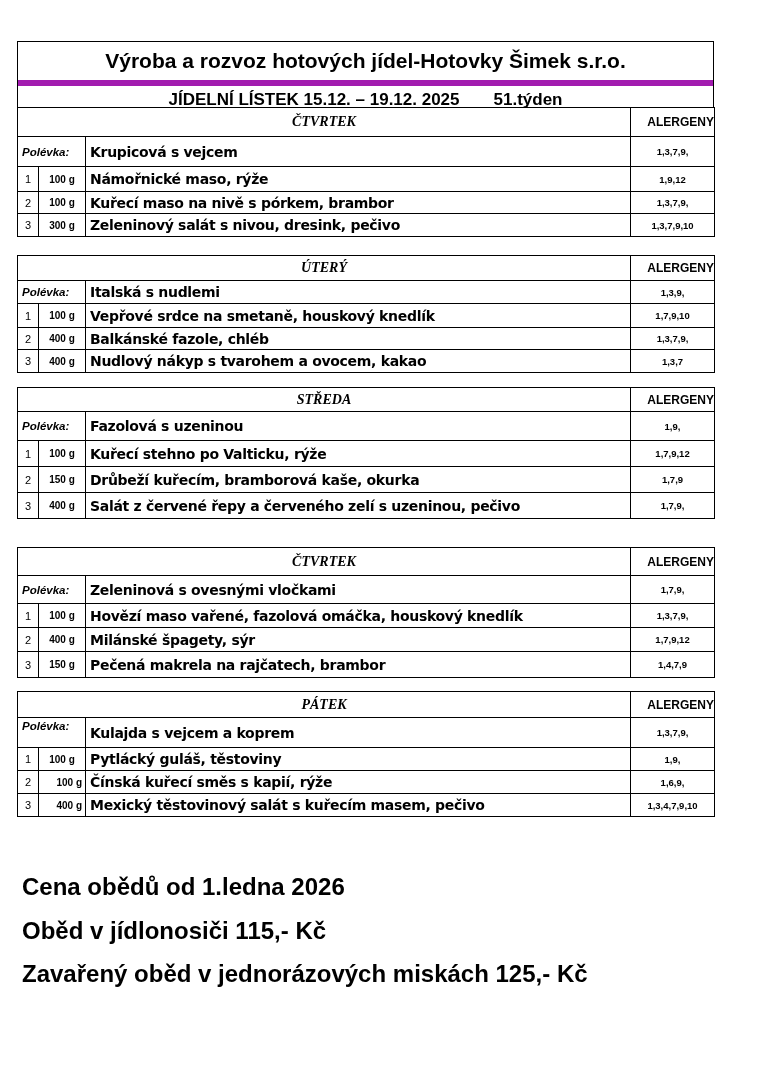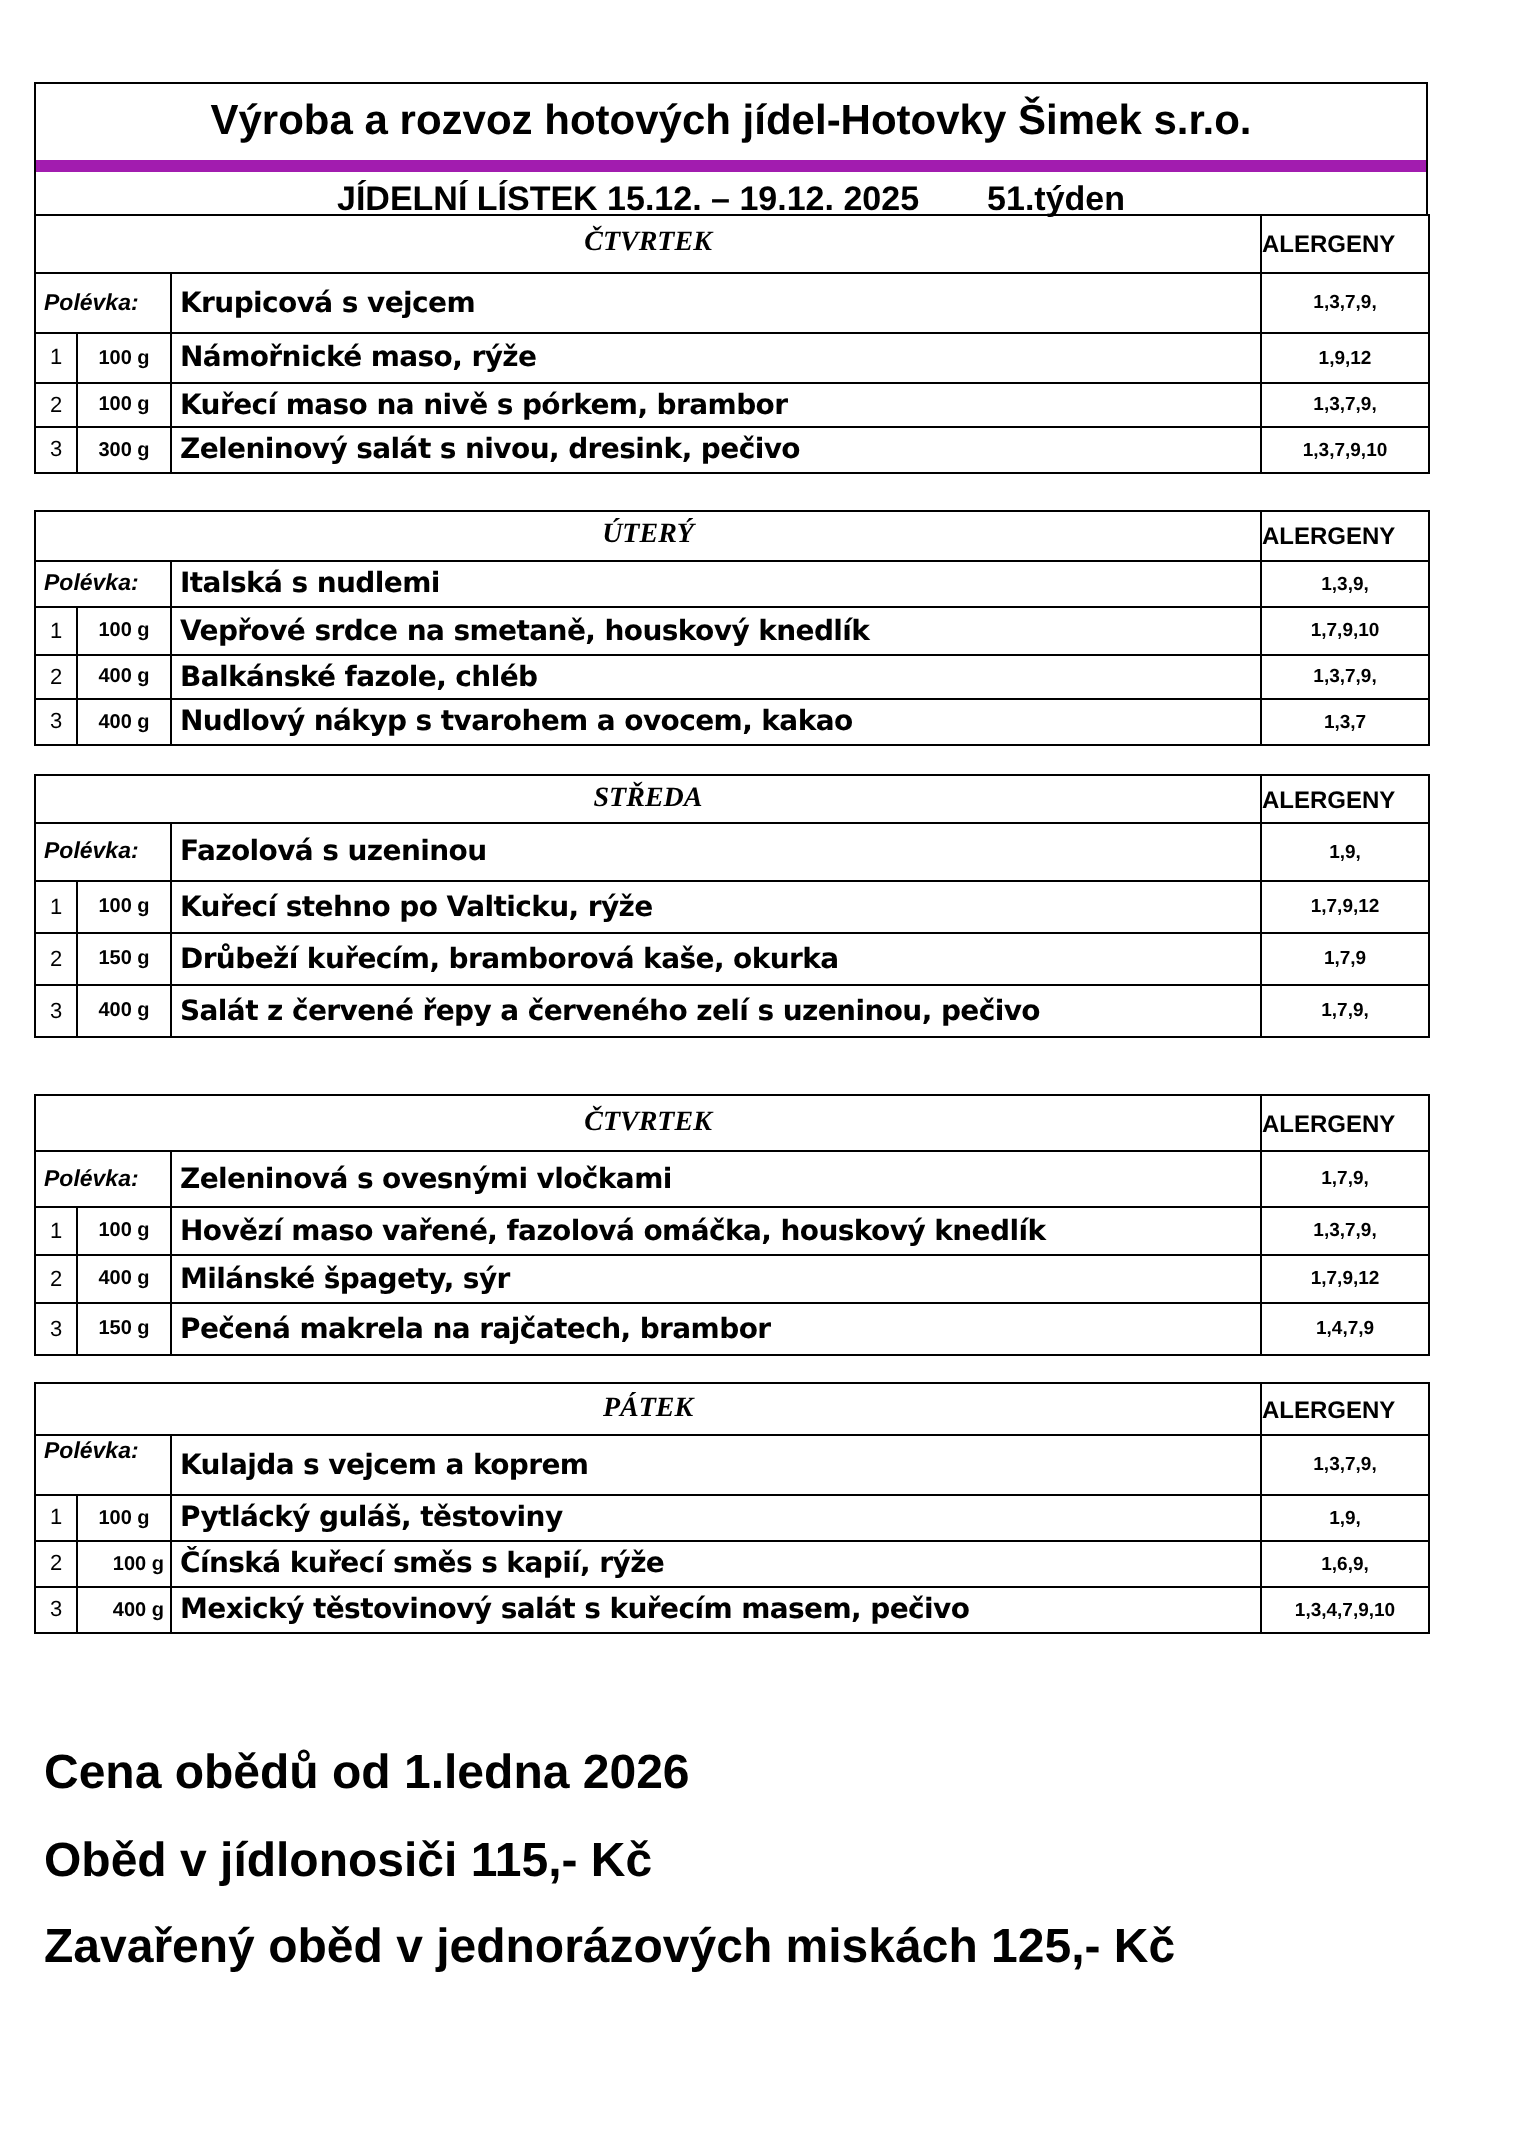--- a/index.html
+++ b/index.html
@@ -9,21 +9,21 @@
   .title { height: 38px; border-bottom: 6px solid #a21caf; display: flex; align-items: center; justify-content: center;
     font-family: "Liberation Sans", sans-serif; font-weight: bold; font-size: 21px; }
   .subtitle { height: 28px; display: flex; align-items: center; justify-content: center;
     font-family: "Liberation Sans", sans-serif; font-weight: bold; font-size: 17px; }
   .subtitle .week { margin-left: 34px; }
 
   table.day { position: absolute; left: 17px; width: 697px; border-collapse: collapse; table-layout: fixed; }
   table.day td { border: 1px solid #000; padding: 0; box-sizing: border-box; }
   col.c-num { width: 21px; } col.c-w { width: 47px; } col.c-name { width: 545px; } col.c-al { width: 84px; }
   .dayname { text-align: center; font-family: "Liberation Serif", serif; font-weight: bold; font-style: italic; font-size: 14px; }
-  .alhead { text-align: left; font-family: "Liberation Sans", sans-serif; font-weight: bold; font-size: 12px; }
+  .alhead { text-align: right; font-family: "Liberation Sans", sans-serif; font-weight: bold; font-size: 12px; }
   .souplabel { font-family: Liberation Sans, sans-serif; font-weight: bold; font-style: italic; font-size: 11.5px; padding-left: 4px !important; }
   .num { text-align: center; font-family: "Liberation Sans", sans-serif; font-size: 11px; }
   .w { text-align: center; font-family: "Liberation Sans", sans-serif; font-weight: bold; font-size: 10px; }
   .name { font-family: "DejaVu Sans", sans-serif; font-weight: bold; font-size: 14px; padding-left: 4px !important; white-space: nowrap; overflow: hidden; letter-spacing: -0.3px; }
   .al { text-align: center; font-family: "Liberation Sans", sans-serif; font-weight: bold; font-size: 9.5px; }
 
   .footer-line { position: absolute; left: 22px; font-family: "Liberation Sans", sans-serif; font-weight: bold; font-size: 24px; white-space: nowrap; }
 </style>
 </head>
 <body>

